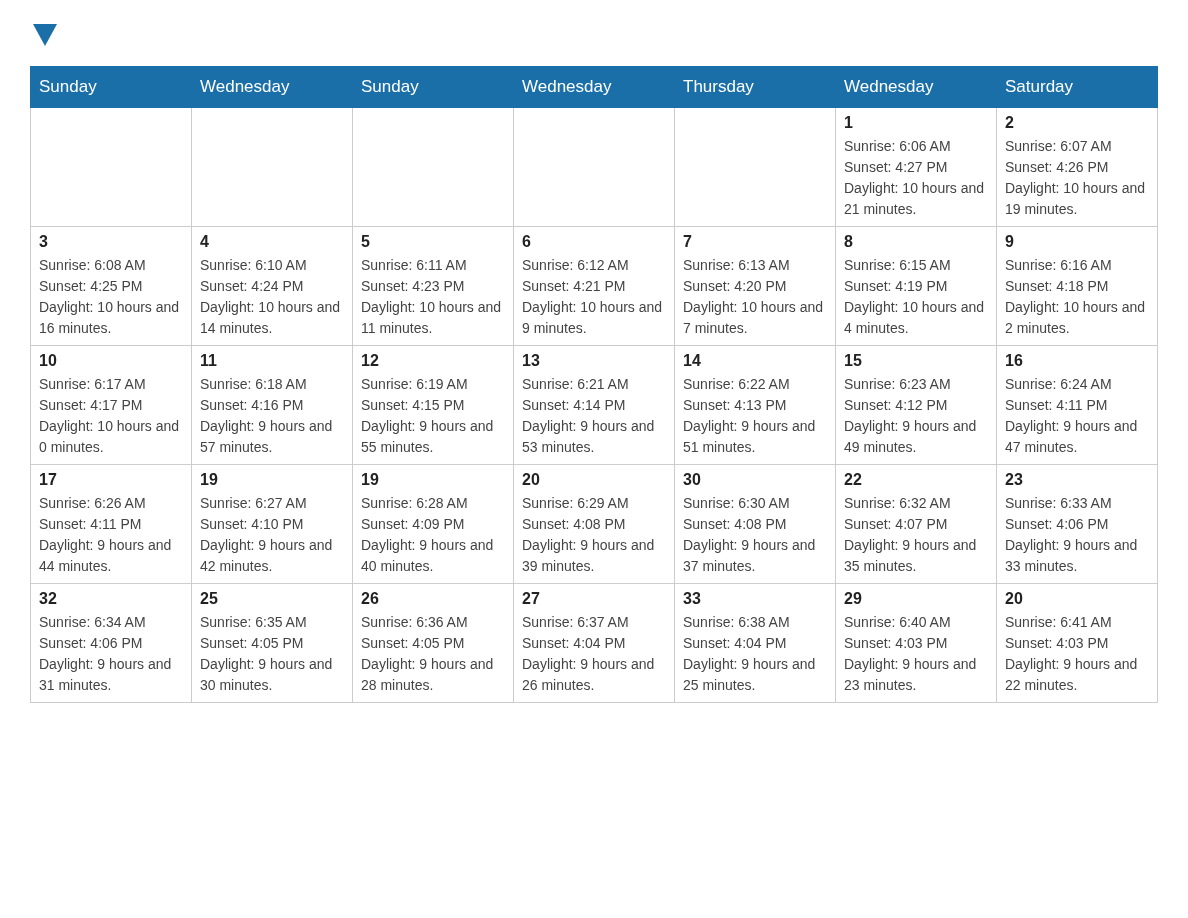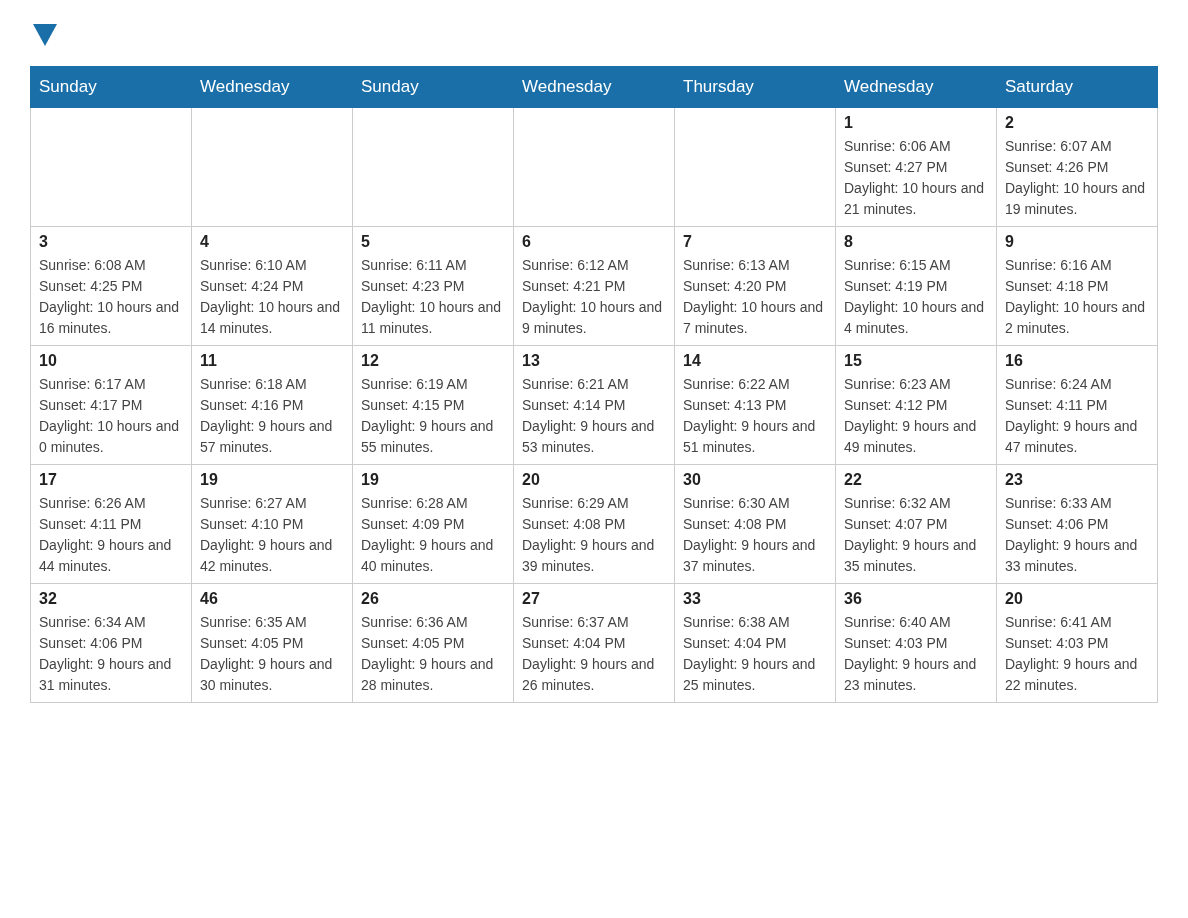--- a/index.html
+++ b/index.html
@@ -234,37 +234,37 @@
           <span class="day-number">23</span>
           <div class="day-info">Sunrise: 6:33 AM<br>Sunset: 4:06 PM<br>Daylight: 9 hours and 33 minutes.</div>
         </td>
       </tr>
       <tr class="week-row">
         <td>
           <span class="day-number">32</span>
           <div class="day-info">Sunrise: 6:34 AM<br>Sunset: 4:06 PM<br>Daylight: 9 hours and 31 minutes.</div>
         </td>
         <td>
-          <span class="day-number">46</span>
+          <span class="day-number">25</span>
           <div class="day-info">Sunrise: 6:35 AM<br>Sunset: 4:05 PM<br>Daylight: 9 hours and 30 minutes.</div>
         </td>
         <td>
           <span class="day-number">26</span>
           <div class="day-info">Sunrise: 6:36 AM<br>Sunset: 4:05 PM<br>Daylight: 9 hours and 28 minutes.</div>
         </td>
         <td>
           <span class="day-number">27</span>
           <div class="day-info">Sunrise: 6:37 AM<br>Sunset: 4:04 PM<br>Daylight: 9 hours and 26 minutes.</div>
         </td>
         <td>
           <span class="day-number">33</span>
           <div class="day-info">Sunrise: 6:38 AM<br>Sunset: 4:04 PM<br>Daylight: 9 hours and 25 minutes.</div>
         </td>
         <td>
-          <span class="day-number">36</span>
+          <span class="day-number">29</span>
           <div class="day-info">Sunrise: 6:40 AM<br>Sunset: 4:03 PM<br>Daylight: 9 hours and 23 minutes.</div>
         </td>
         <td>
           <span class="day-number">20</span>
           <div class="day-info">Sunrise: 6:41 AM<br>Sunset: 4:03 PM<br>Daylight: 9 hours and 22 minutes.</div>
         </td>
       </tr>
     </tbody>
 </table>
 

